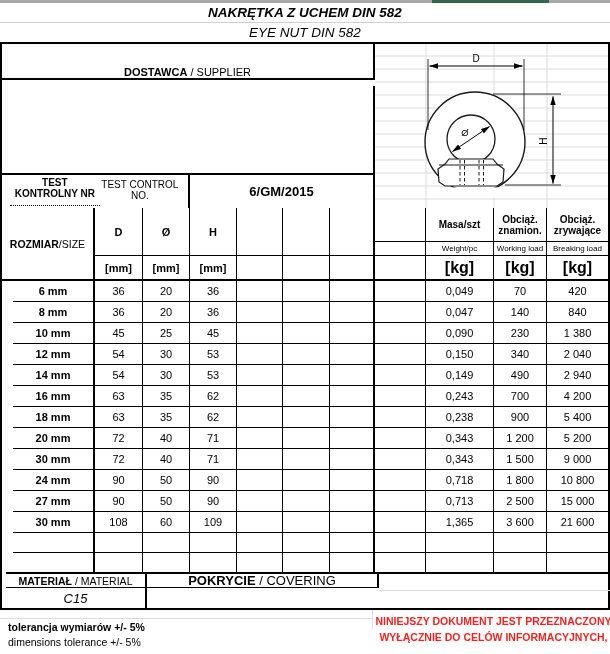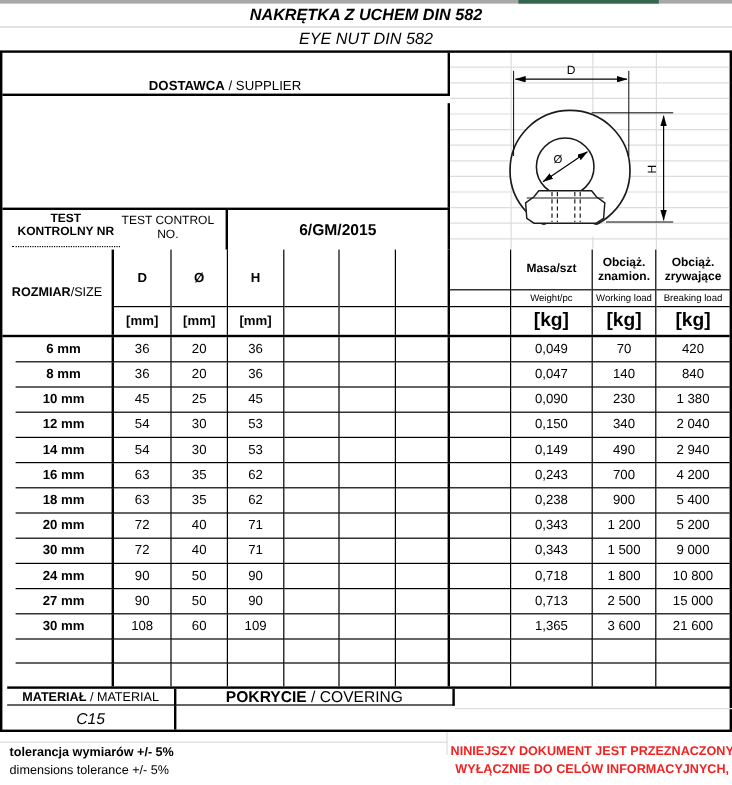--- a/index.html
+++ b/index.html
@@ -67,21 +67,21 @@
   #bottom-right-empty{left:373px;top:0;width:233px;height:34px;}
   #bottom-right-line{position:absolute;left:0;top:16px;width:233px;height:1px;background:#dcdcdc;}
 
   
   #footer-grid-h{position:absolute;left:0;top:618px;width:373px;height:1px;background:#dcdcdc;}
   #footer-grid-v{position:absolute;left:372px;top:610px;width:1px;height:19px;background:#dcdcdc;}
   #tolerance{position:absolute;left:8px;top:620px;width:360px;}
   #tolerance-pl{font-size:10.5px;font-weight:bold;line-height:15px;}
   #tolerance-en{font-size:10.5px;line-height:15px;}
   #notice{position:absolute;left:377px;top:614px;width:233px;height:40px;display:flex;flex-direction:column;
-          align-items:center;justify-content:center;text-align:center;}
+          align-items:center;justify-content:flex-start;text-align:center;}
   #notice div{color:#f22222;font-weight:bold;font-size:10.5px;line-height:15.5px;white-space:nowrap;}
 
   b{font-weight:bold;}
   svg text{font-family:"Liberation Sans","DejaVu Sans",sans-serif;}
 </style>
 </head>
 <body>
 
 <div id="page">
 

